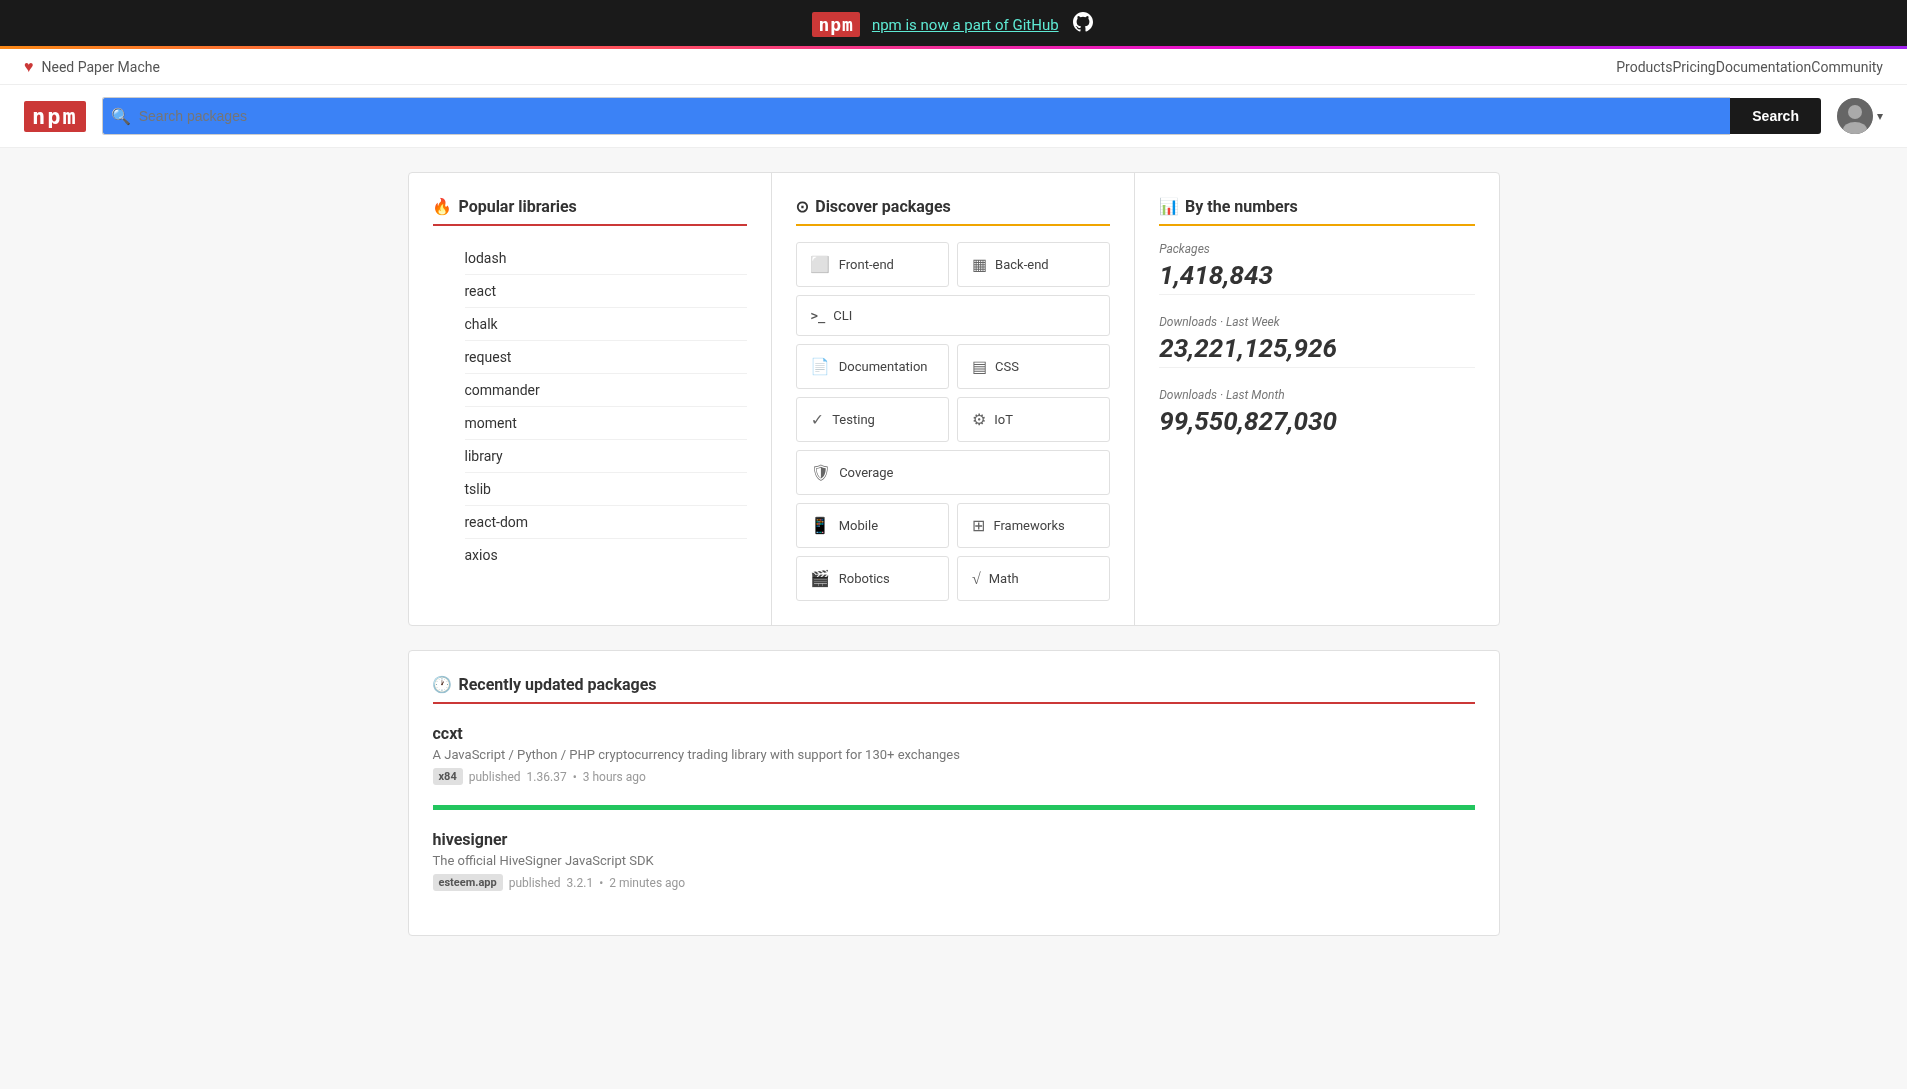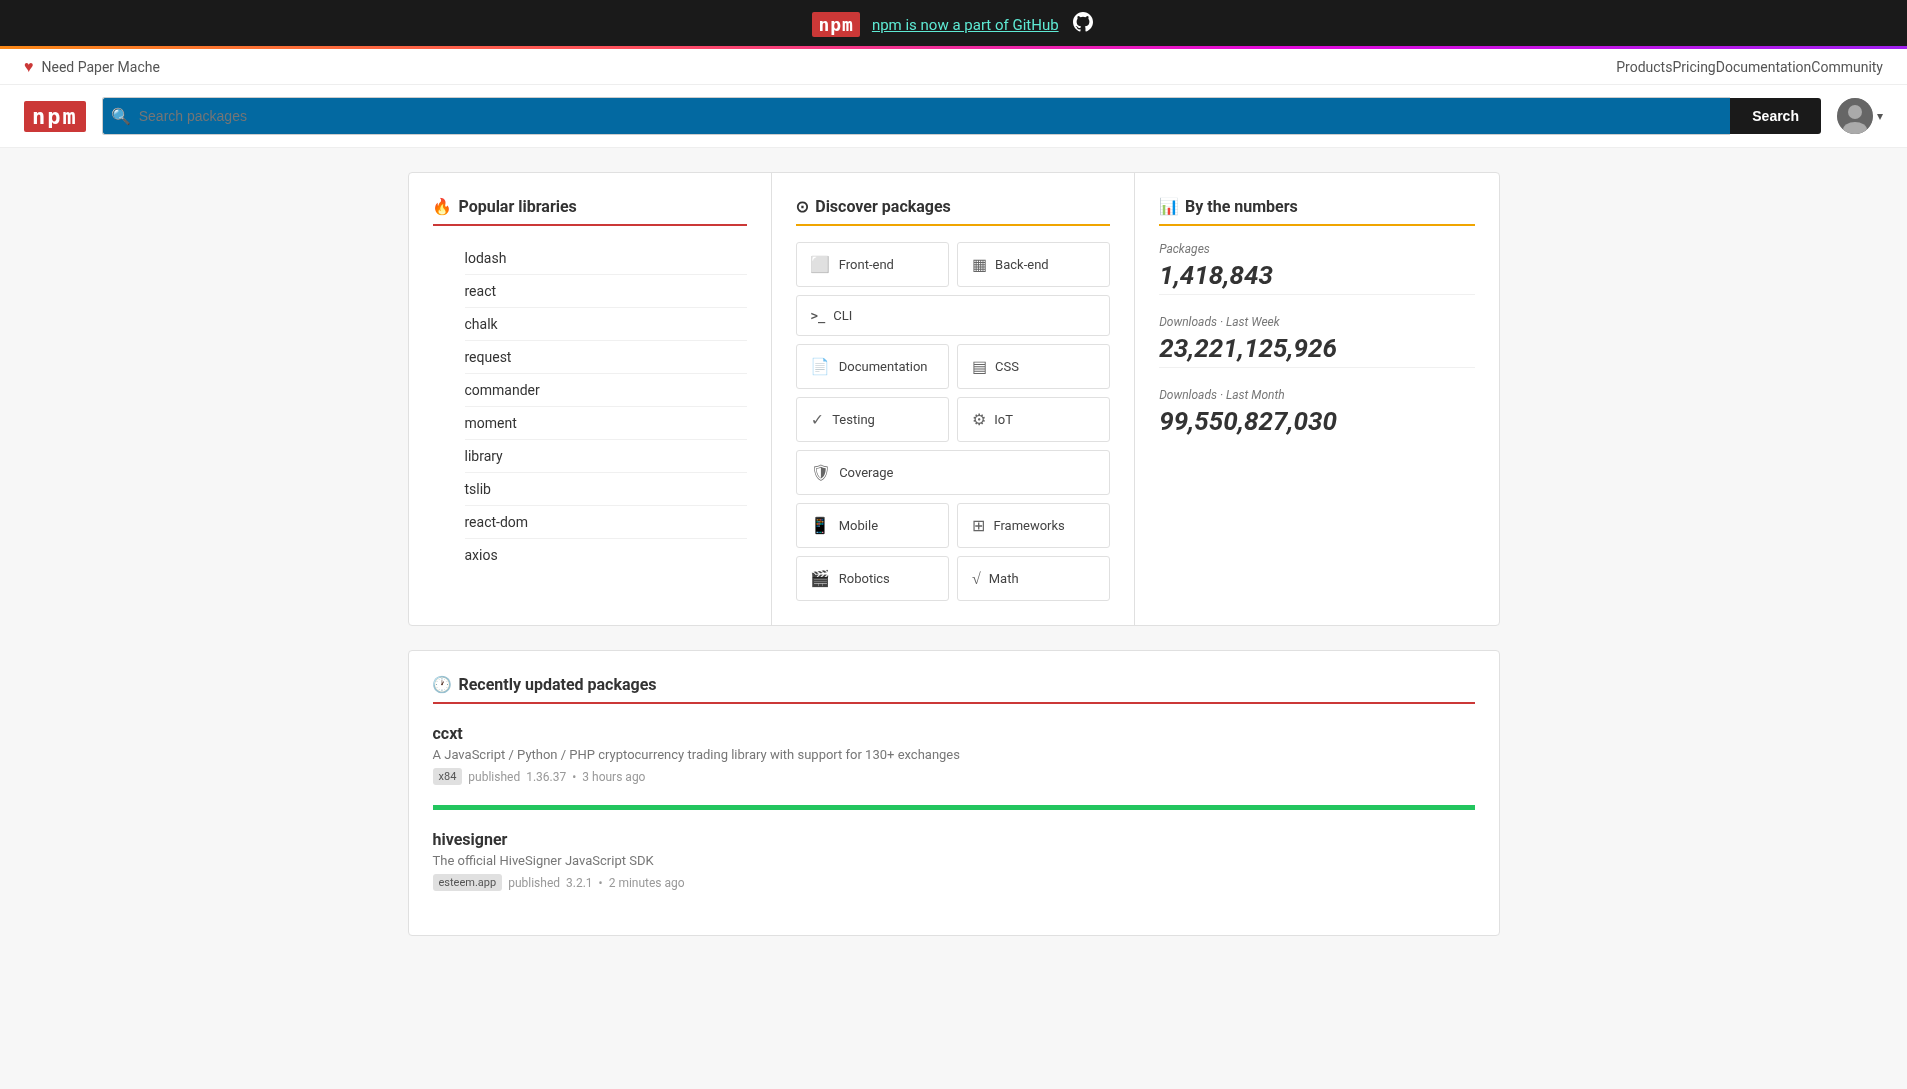--- a/index.html
+++ b/index.html
@@ -95,21 +95,21 @@
       align-items: center;
     }
     .search-input {
       flex: 1;
       padding: 10px 14px 10px 36px;
       border: 1px solid #ccc;
       border-right: none;
       border-radius: 3px 0 0 3px;
       font-size: 14px;
       outline: none;
-      background: #0369a1;
+      background: #3b82f6;
     }
     .search-input-wrapper {
       flex: 1;
       position: relative;
       display: flex;
     }
     .search-input-wrapper .search-magnifier {
       position: absolute;
       left: 10px;
       top: 50%;
@@ -290,20 +290,21 @@
       display: flex;
       align-items: center;
       gap: 6px;
     }
     .package-meta .publisher {
       background: #e0e0e0;
       color: #555;
       padding: 2px 6px;
       border-radius: 3px;
       font-size: 11px;
+      font-weight: bold;
     }
   </style>
 </head>
 <body>
 
 <div class="top-banner">
   <span class="npm-logo-banner">npm</span>
   <a href="#" class="banner-link">npm is now a part of GitHub</a>
   <span class="github-icon">
     

